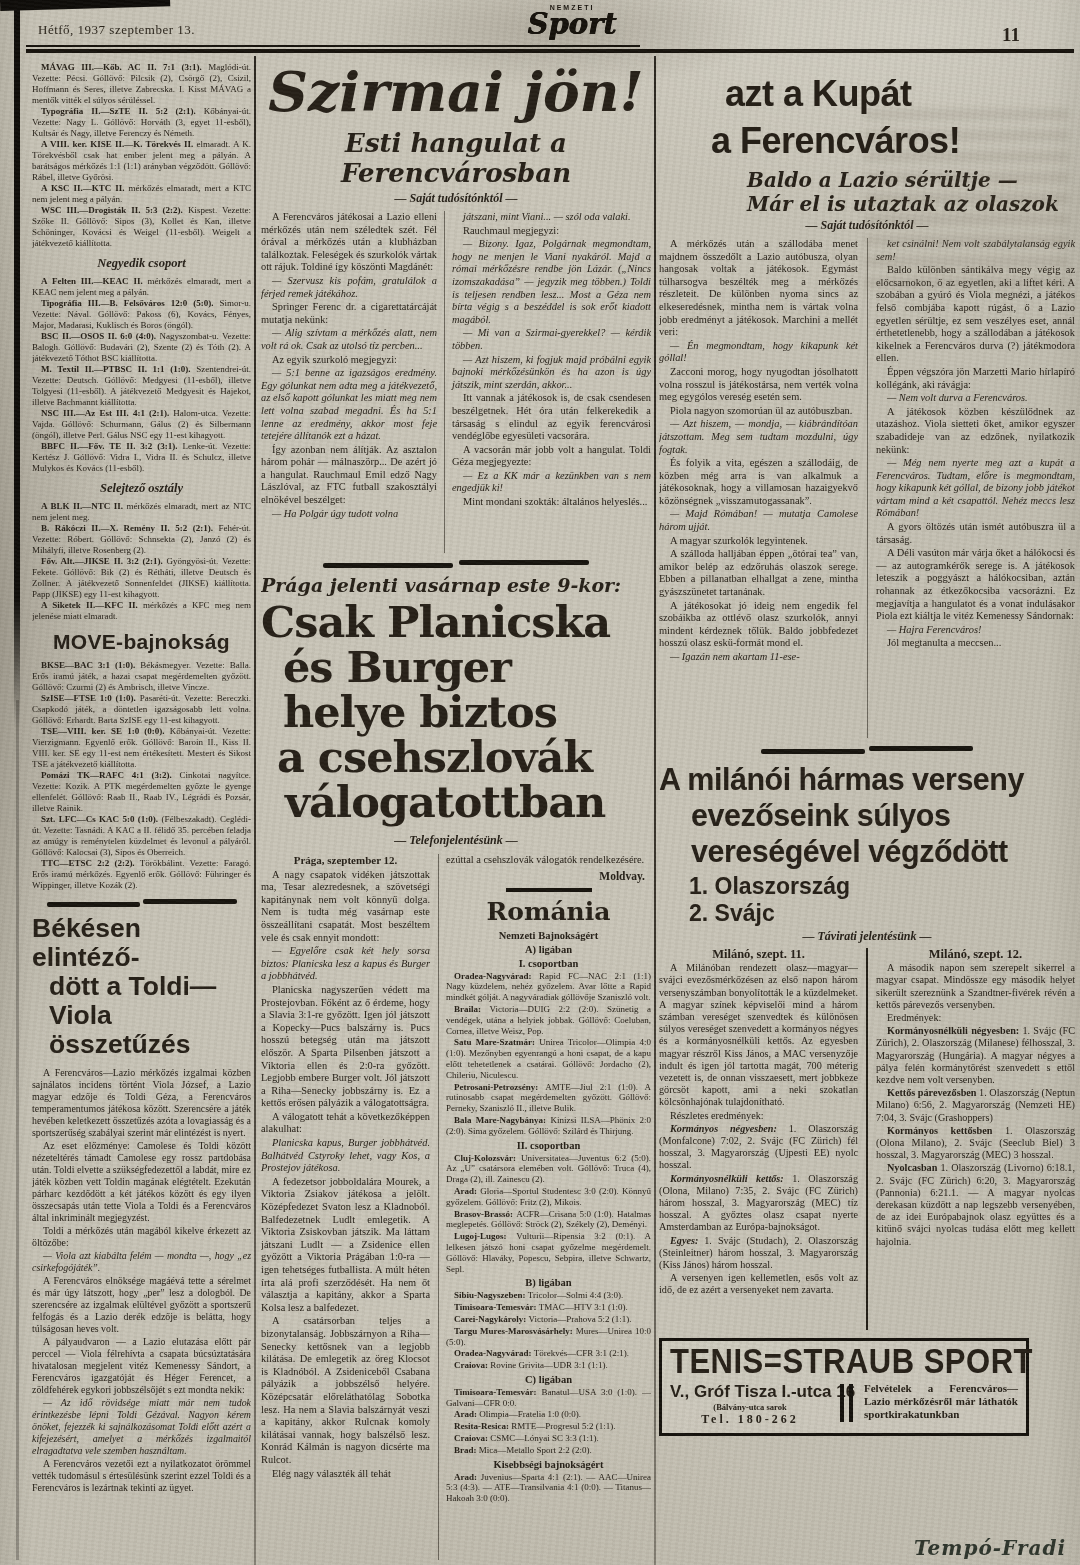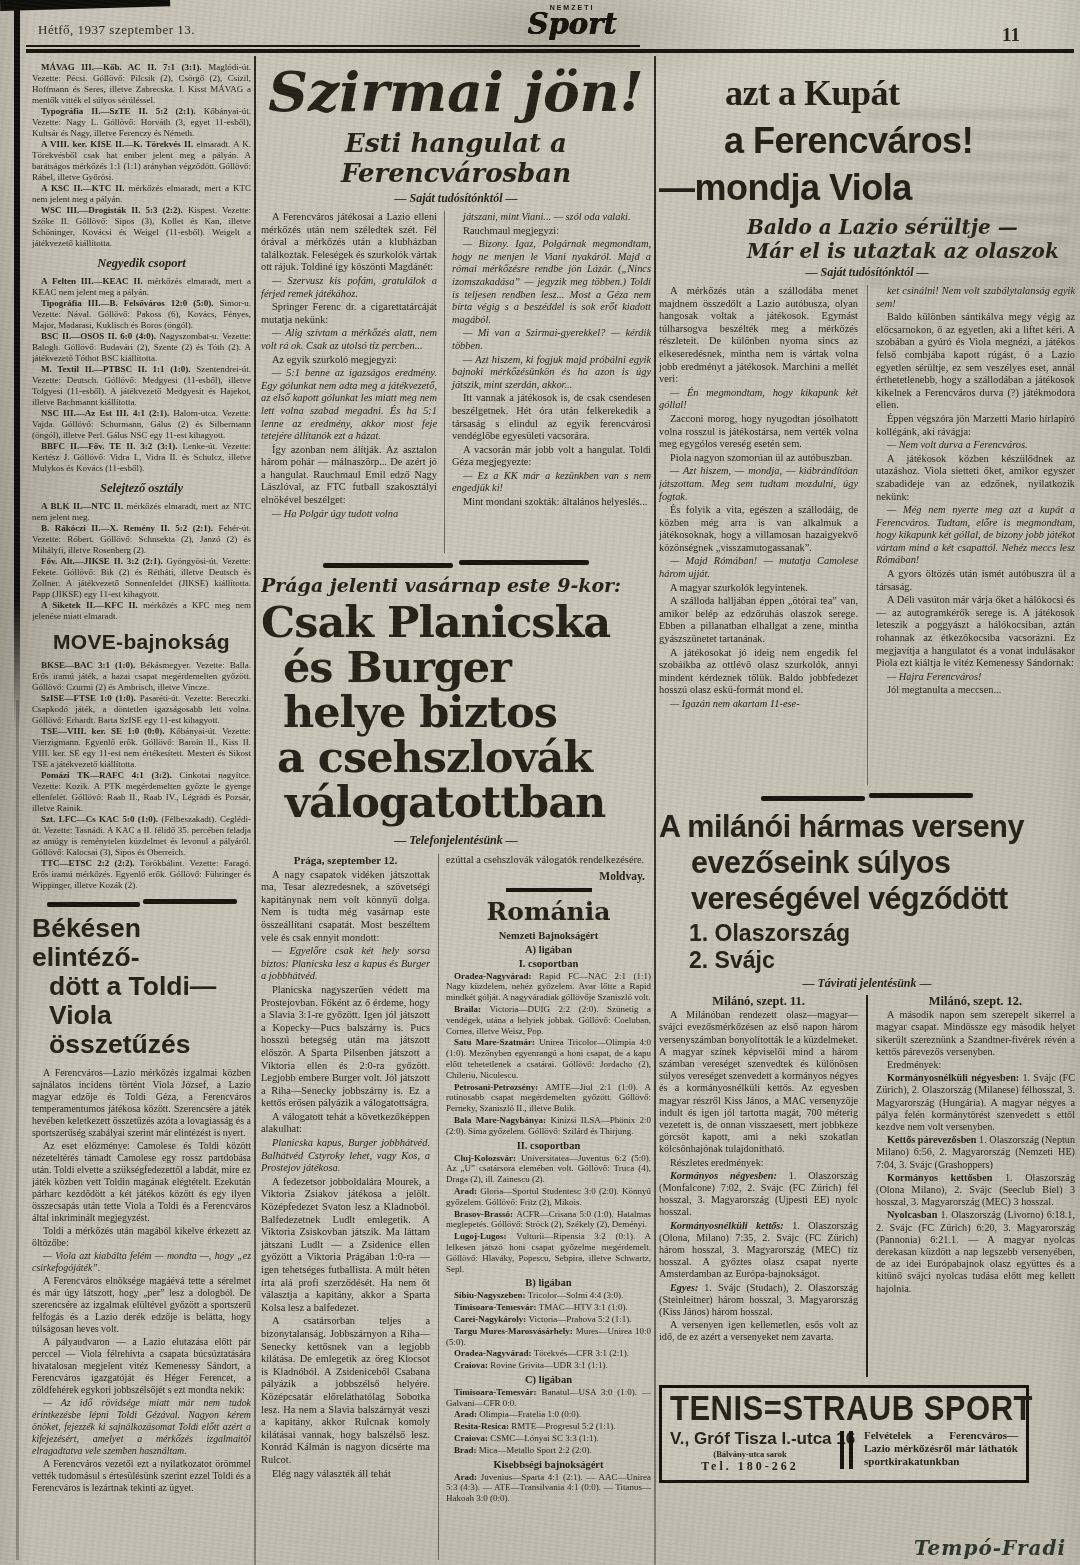--- a/index.html
+++ b/index.html
@@ -78,22 +78,22 @@
   .moldvay{text-align:right;font-weight:bold;font-size:11.5px;margin:3px 6px 0 0;}
   .rom-h{font-family:"DejaVu Serif",serif;font-weight:bold;font-size:25px;text-align:center;margin:2px 0 4px;}
   .rom-sub{font-size:10.5px;font-weight:bold;text-align:center;margin:3px 0 2px;}
   .rom-entries{font-size:9px;line-height:10.8px;text-align:justify;}
   .rom-entries p{text-indent:8px;margin:0 0 1px;}
   .p-col2-intro{font-size:10.4px;line-height:12.6px;}
   
   #right{position:absolute;left:659px;top:58px;width:416px;height:1504px;overflow:hidden;}
   .viola-h{position:relative;z-index:1;font-family:"Liberation Sans",sans-serif;font-weight:bold;font-size:36px;line-height:47px;margin-top:12px;letter-spacing:-.5px;}
   .viola-h span{display:block;}
-  .viola-h .i1{margin-left:66px;font-family:Liberation Serif, serif;}
-  .viola-h .i2{margin-left:65px;}
+  .viola-h .i1{margin-left:66px;}
+  .viola-h .i2{margin-left:52px;}
   .viola-sub{font-family:"DejaVu Serif",serif;font-style:italic;font-weight:bold;font-size:20px;line-height:24px;margin:4px 0 2px 88px;}
   .v-cols{height:500px;margin-top:5px;}
   .v-col{width:199px;font-size:10.4px;line-height:12.6px;}
   .orn-r{width:212px;margin:8px auto 7px;}
   .milan-h{font-family:"Liberation Sans",sans-serif;font-weight:bold;font-size:30.5px;line-height:36px;letter-spacing:-.5px;}
   .milan-h span{display:block;}
   .milan-h .i1{margin-left:32px;}
   .places{font-family:"Liberation Sans",sans-serif;font-weight:bold;font-size:23px;line-height:27px;margin:4px 0 2px 30px;}
   .mi-cols{height:382px;margin-top:4px;}
   .mi-col{width:199px;font-size:10.2px;line-height:12.2px;}
@@ -283,21 +283,20 @@
           </div>
       </div>
     </div>
   </div>
 
   <div id="right">
     <div class="ghost" style="left:205px;top:45px;width:205px;height:185px;"></div>
     <div class="viola-h">
       <span class="i1">azt a Kupát</span>
       <span class="i2">a Ferencváros!</span>
-      <span>—mondja Viola</span>
     </div>
     <div class="viola-sub">
       <span>Baldo a Lazio sérültje —</span><br>
       <span>Már el is utaztak az olaszok</span>
     </div>
     <div class="byline">— Saját tudósítónktól —</div>
     <div class="cols v-cols">
       <div class="v-col txt">
           <p>A mérkőzés után a szállodába menet majdnem összedőlt a Lazio autóbusza, olyan hangosak voltak a játékosok. Egymást túlharsogva beszélték meg a mérkőzés részleteit. De különben nyoma sincs az elkeseredésnek, mintha nem is vártak volna jobb eredményt a játékosok. Marchini a mellét veri:</p>
           <p class="it">— Én megmondtam, hogy kikapunk két góllal!</p>

